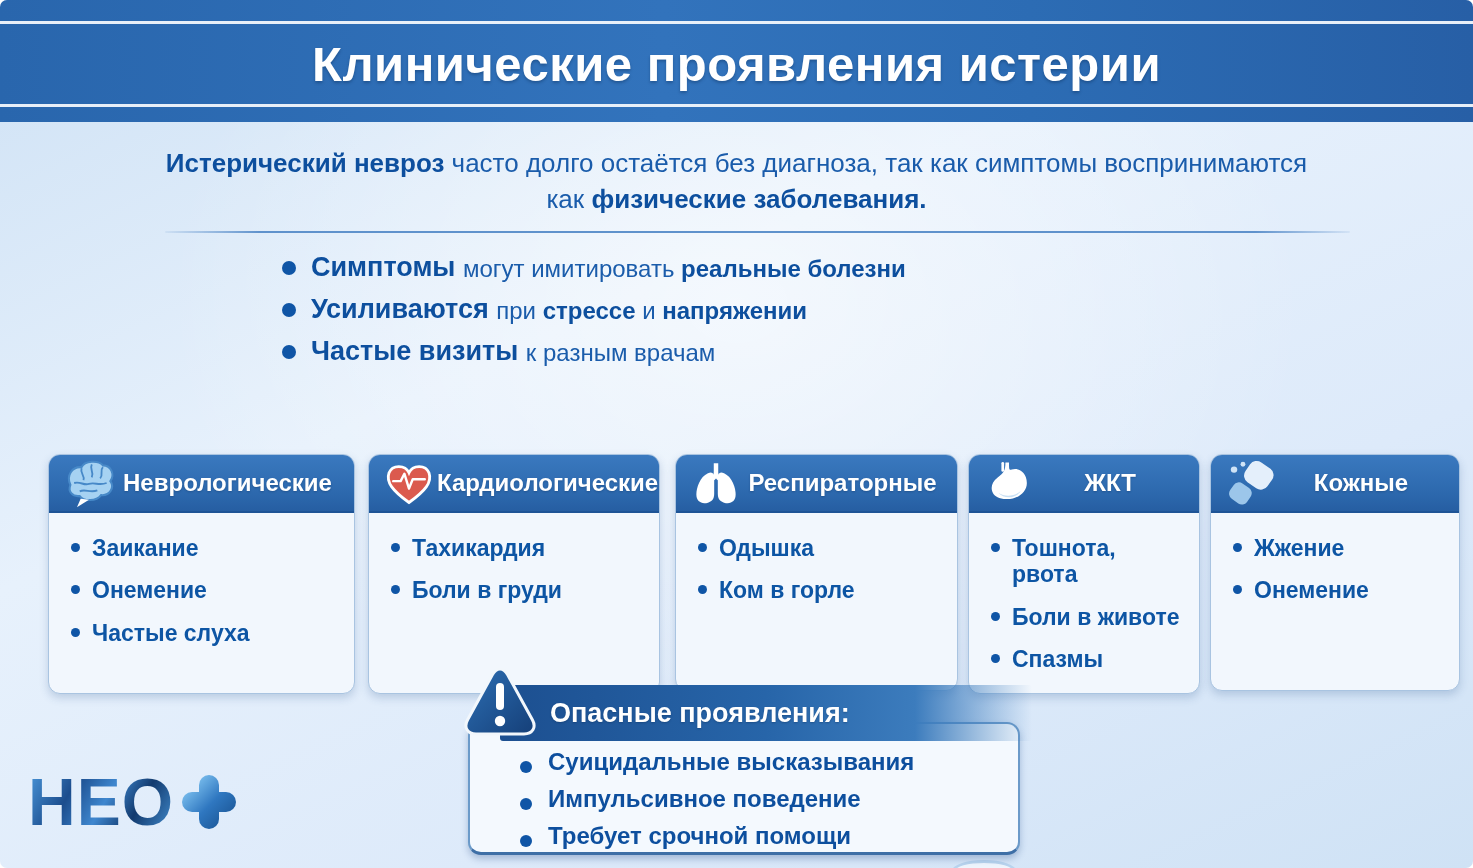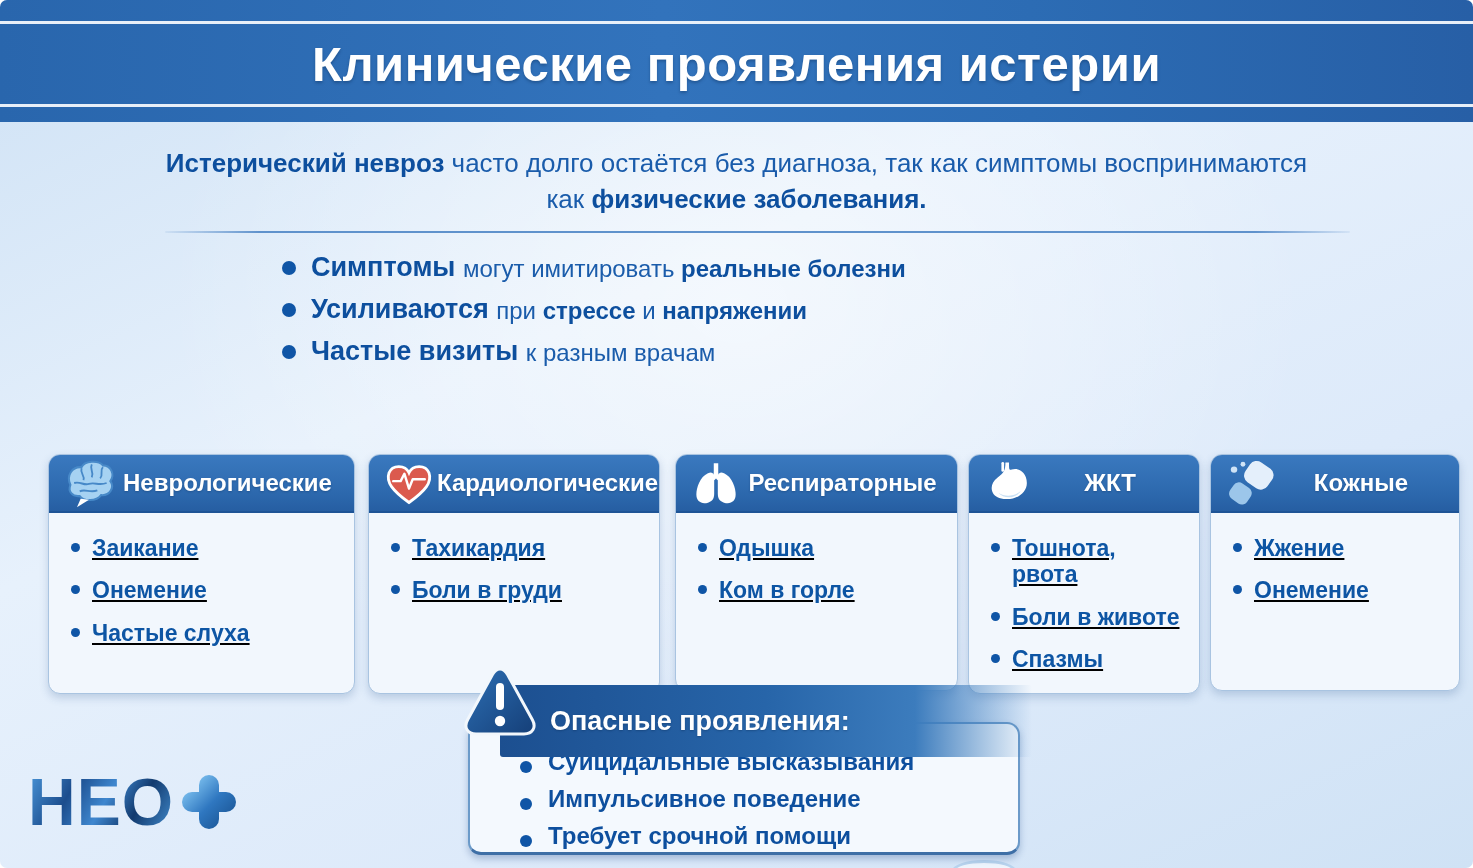--- a/index.html
+++ b/index.html
@@ -60,34 +60,34 @@
   }
   .card-header {
     height:58px; border-radius:11px 11px 0 0;
     background:linear-gradient(180deg,#3a79bf 0%, #2c68ad 70%, #265ea2 100%);
     border-bottom:2px solid #1e5496;
     display:flex; align-items:center; padding:0 10px 0 12px;
     color:#ffffff; font-size:24px; font-weight:700;
   }
   .card-header .ctitle { flex:1; text-align:center; padding-right:6px; text-shadow:0 1px 2px rgba(10,40,80,.3); }
   .cicon { width:56px; height:52px; flex:none; display:flex; align-items:center; justify-content:center; }
-  .card-body { padding:22px 15px 0 22px;text-decoration:underline; }
+  .card-body { padding:22px 15px 0 22px; }
   .citem { display:flex; align-items:baseline; margin-bottom:16px; }
   .cdot { width:9px; height:9px; border-radius:50%; background:#0f55a6; margin-right:12px; flex:none; transform:translateY(-4px); }
   .citem span { font-size:23px; font-weight:700; color:#0d55a4; line-height:1.15; }
 
   .card-1 { left:48px;   width:307px; }
   .card-2 { left:368px;  width:292px; }
   .card-3 { left:675px;  width:283px; height:237px; }
   .card-4 { left:968px;  width:232px; }
   .card-5 { left:1210px; width:250px; height:237px; }
 
   
   .warning-band {
-    position:absolute; left:500px; top:685px; width:532px; height:72px; z-index:2;
+    position:absolute; left:500px; top:685px; width:532px; height:56px; z-index:2;
     background:linear-gradient(90deg,#1c4f90 0%, #2765a9 50%, #3c7cbd 78%, rgba(222,234,248,0) 100%);
     display:flex; align-items:center; padding-left:50px;
     color:#ffffff; font-size:27px; font-weight:700; text-shadow:0 1px 2px rgba(10,40,80,.35);
     border-radius:3px;
   }
   .warning-box {
     position:absolute; left:468px; top:722px; width:552px; height:133px; z-index:1;
     background:#f4f9fe; border:2px solid #6b9ac9; border-bottom:3px solid #3e6fa6;
     border-radius:13px; box-shadow:0 4px 7px rgba(35,75,135,.3);
     padding:24px 0 0 50px;

